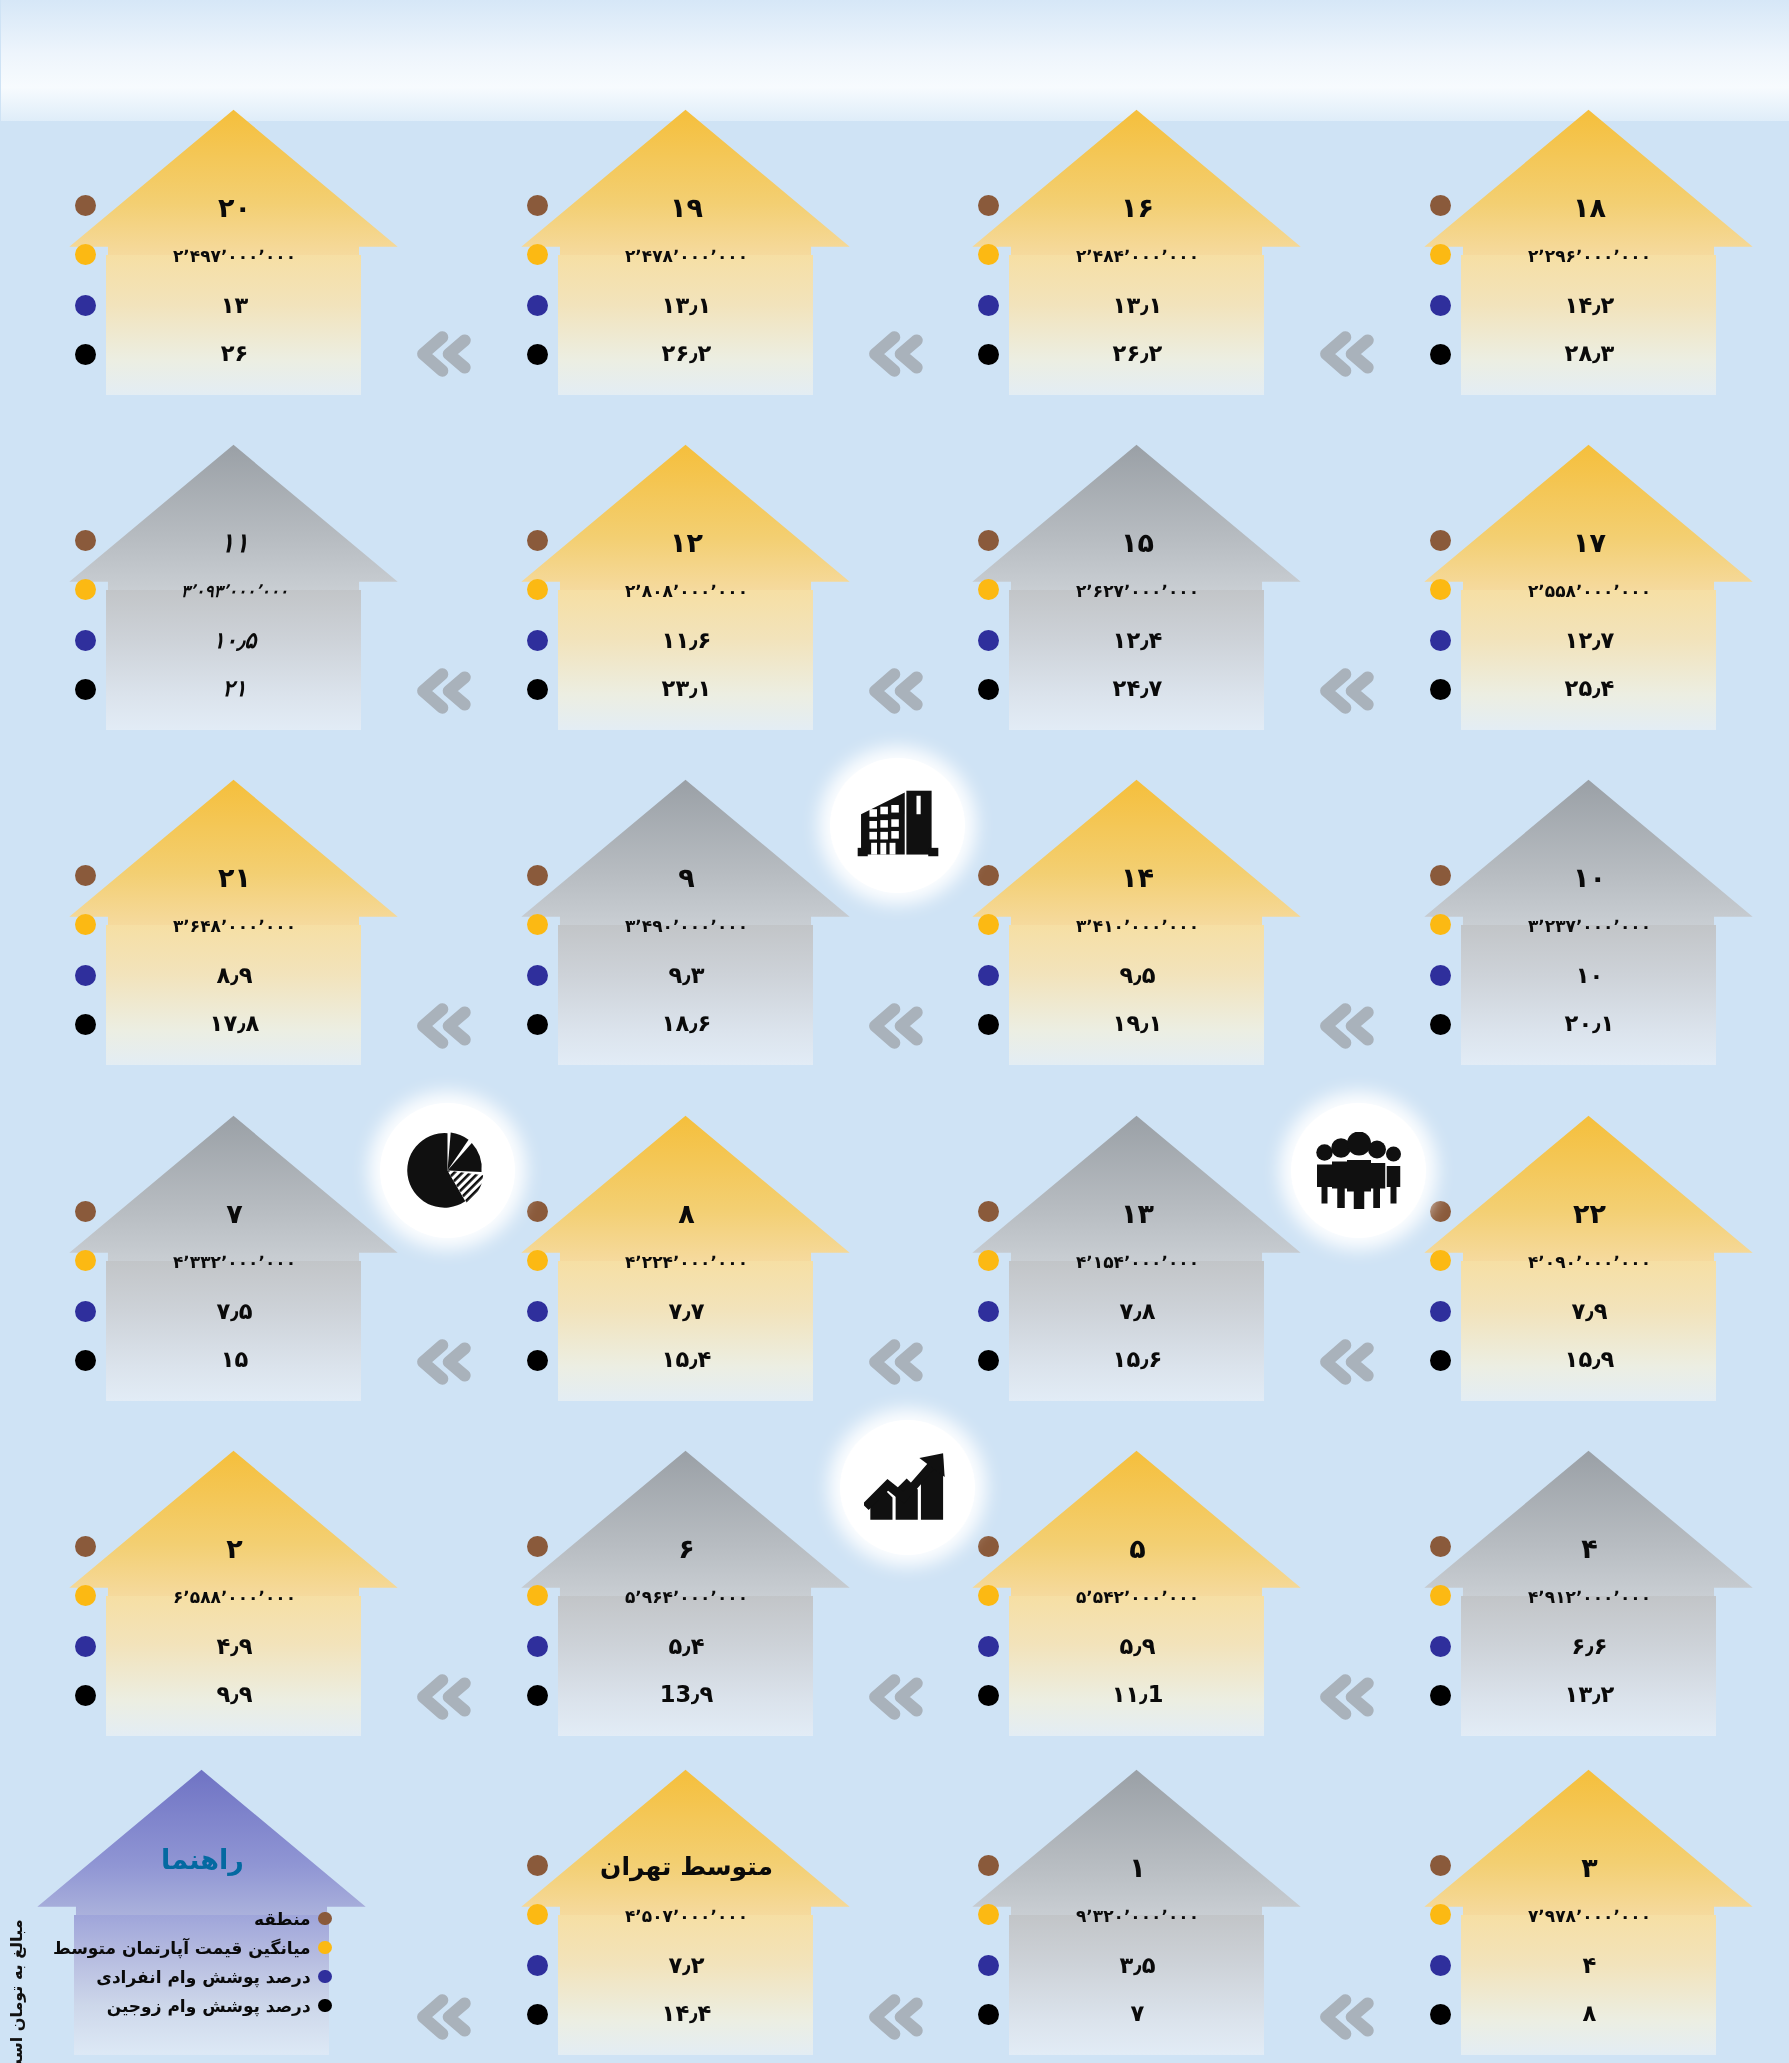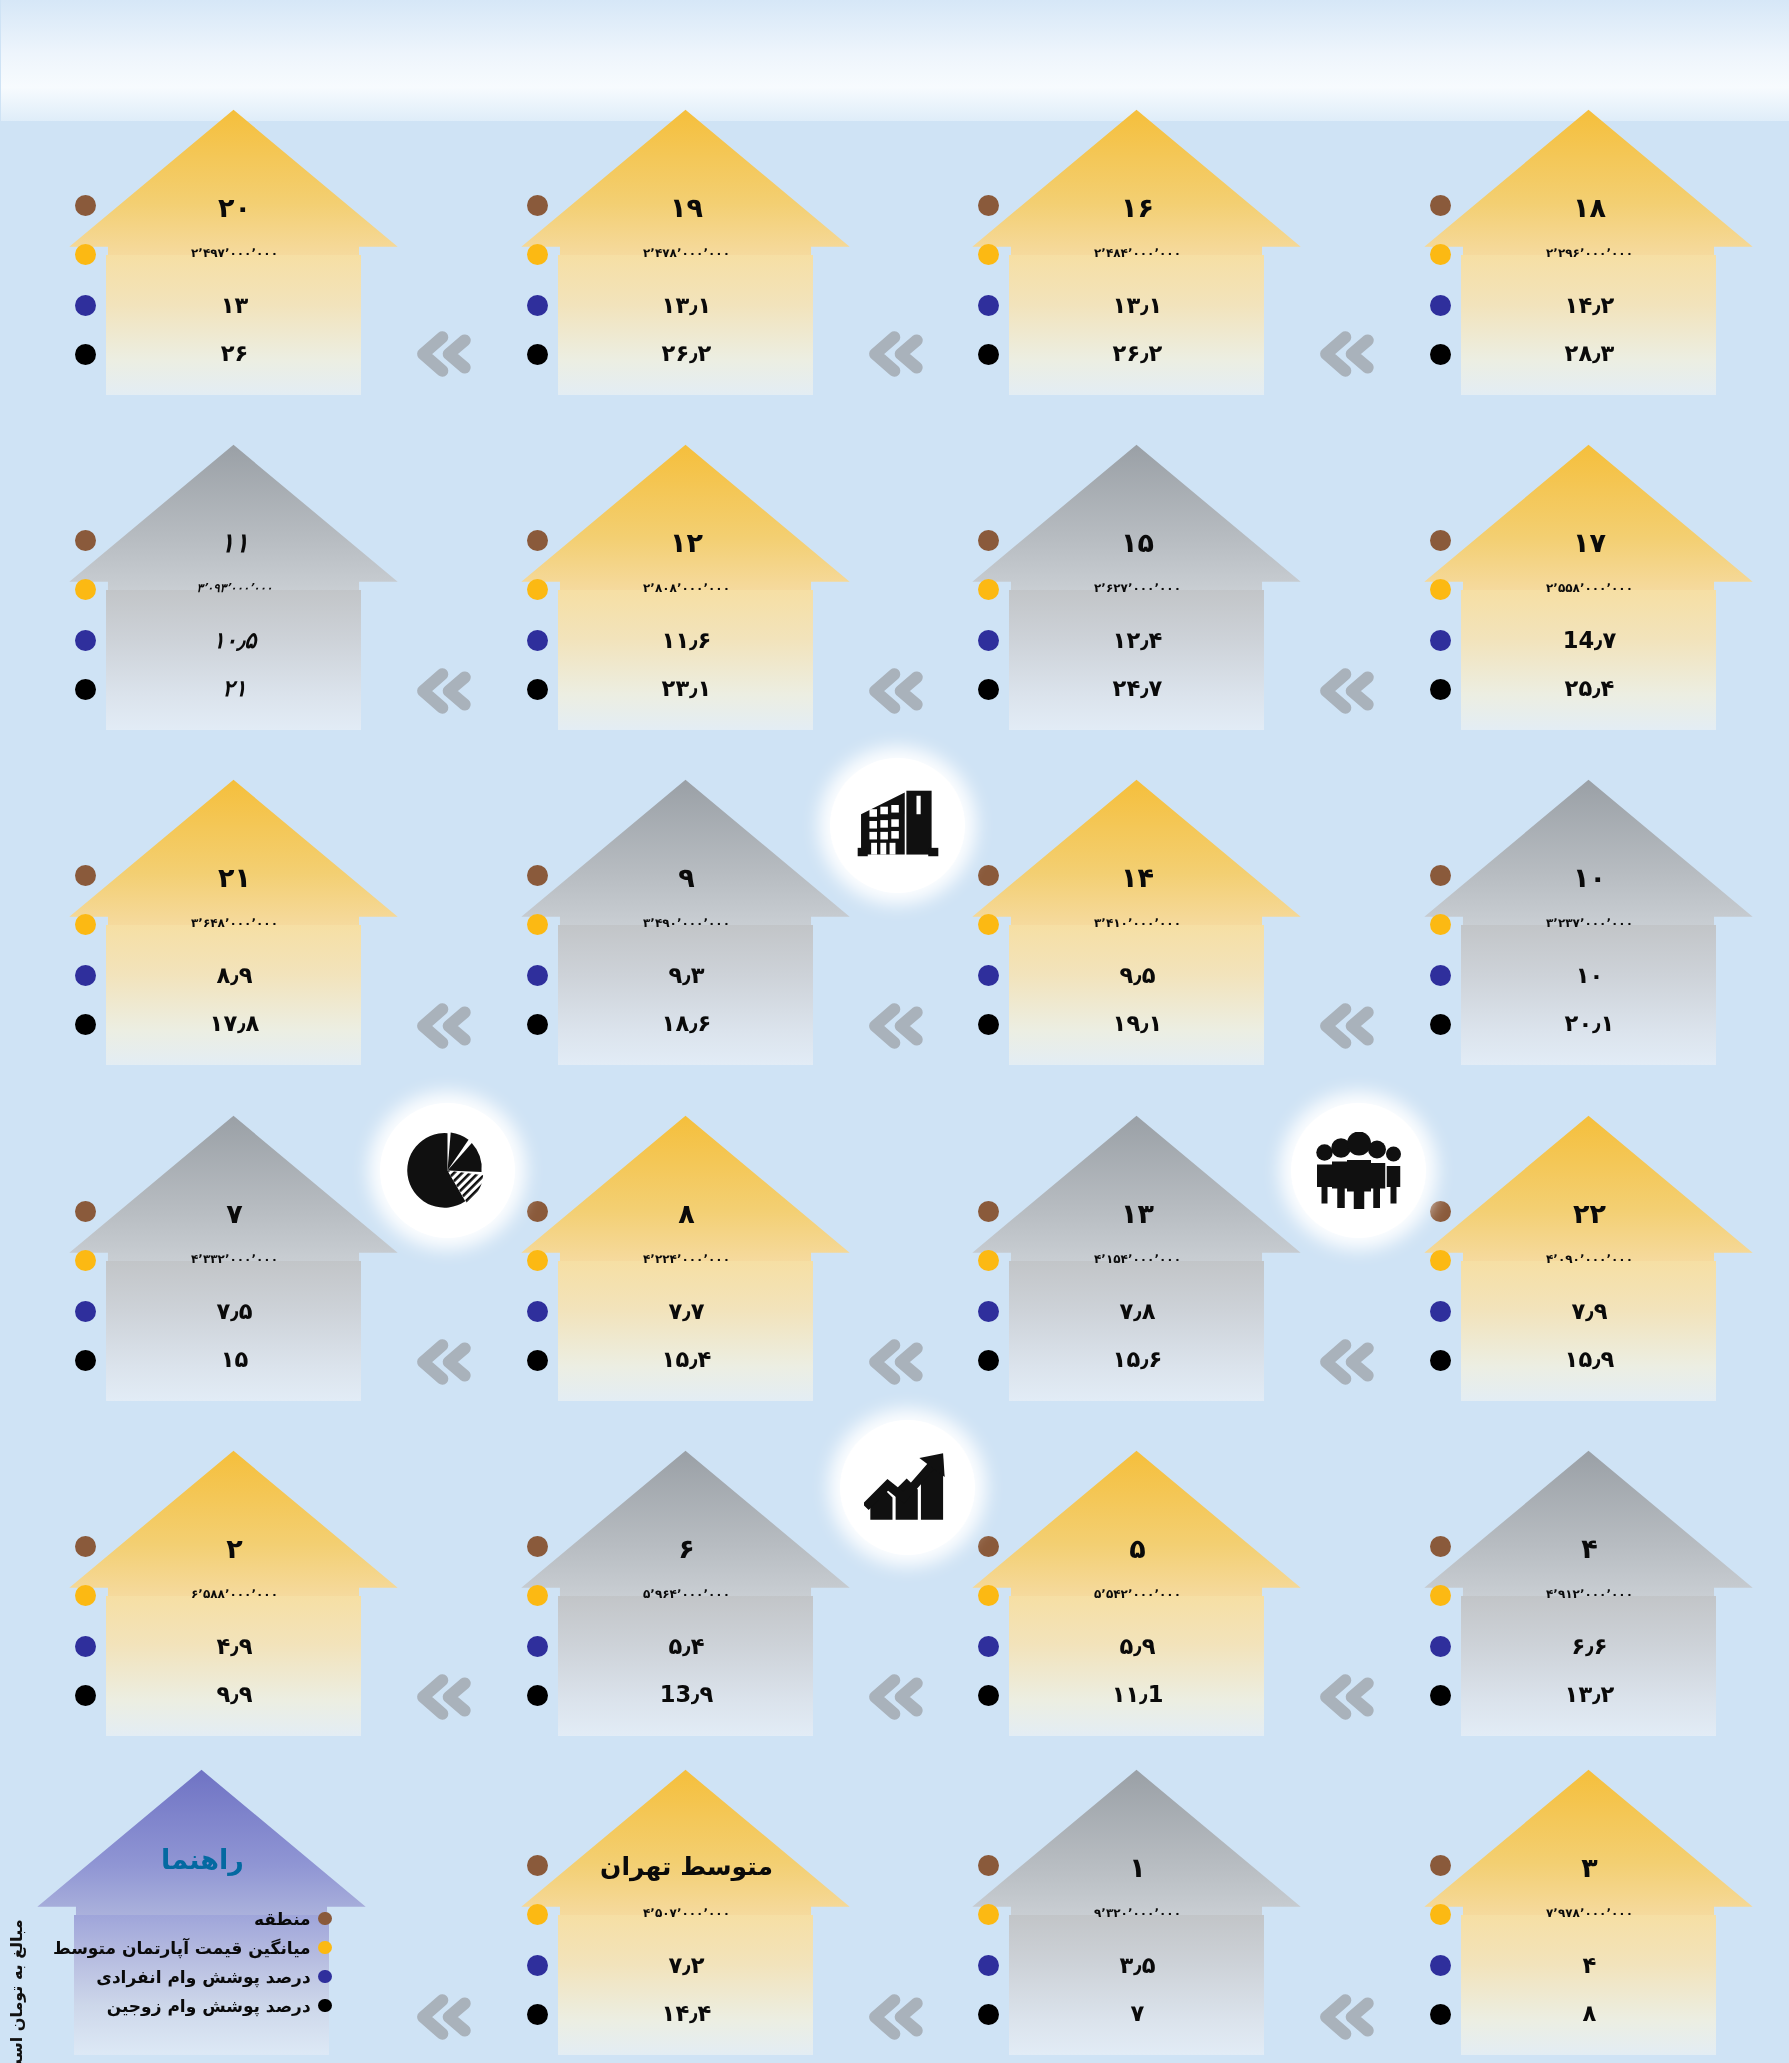--- a/index.html
+++ b/index.html
@@ -107,21 +107,21 @@
     left: 47px;
     width: 247px;
     text-align: center;
     direction: rtl;
     color: #0a0a0a;
     font-family: "DejaVu Sans", "Liberation Sans", sans-serif;
     font-weight: bold;
     white-space: nowrap;
   }
   .house .row.r-region { top: 87px;  font-size: 27px; letter-spacing: 1.6px; }
-  .house .row.r-price  { top: 141px;  font-size: 12px; letter-spacing: 0.8px; }
+  .house .row.r-price  { top: 141px;  font-size: 17px; letter-spacing: 0.8px; }
   .house .row.r-single { top: 187px;  font-size: 22.6px; letter-spacing: 0.8px; }
   .house .row.r-couple { top: 235px;  font-size: 22.6px; letter-spacing: 0.8px; }
 
   
   .house .row.r-region.is-label { font-size: 25px; letter-spacing: 0; }
 
   
   .house .dots {
     position: absolute;
     left: 0; top: 0;
@@ -421,21 +421,21 @@
      <div class="body"></div>
      <div class="dots">
        <span class="dot d1"></span>
        <span class="dot d2"></span>
        <span class="dot d3"></span>
        <span class="dot d4"></span>
      </div>
      <div class="rows">
        <div class="row r-region">۱۷</div>
        <div class="row r-price">۲٬۵۵۸٬۰۰۰٬۰۰۰</div>
-       <div class="row r-single">14٫۷</div>
+       <div class="row r-single">۱۲٫۷</div>
        <div class="row r-couple">۲۵٫۴</div>
      </div>
       </div>
       <div class="house gold" style="left: 64px; top: 775px;">
         <div class="roof">
   <svg viewBox="0 0 420 210" xmlns="http://www.w3.org/2000/svg">
     <defs>
       <linearGradient id="g8" x1="0" y1="0" x2="0" y2="1">
         <stop offset="0%" stop-color="#f5bf3c"></stop>
         <stop offset="58%" stop-color="#f3cf72"></stop>

